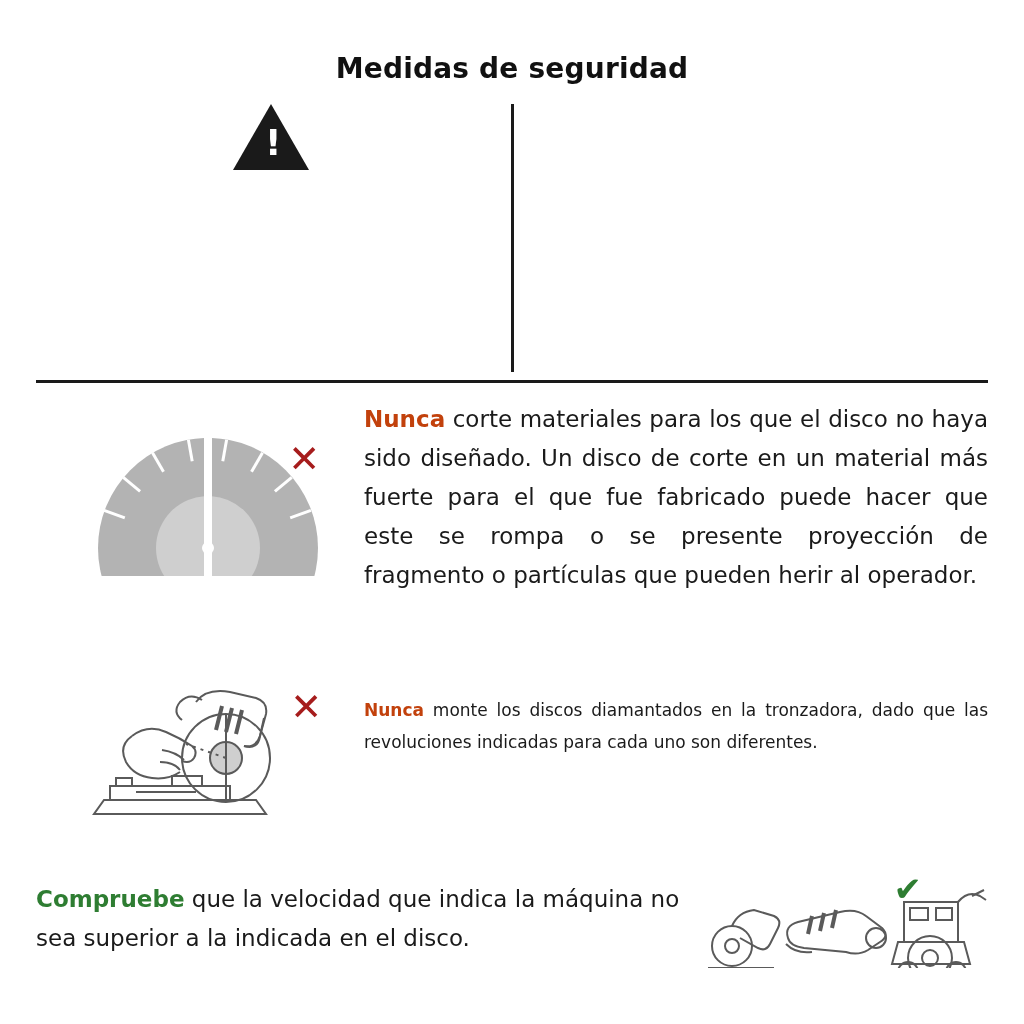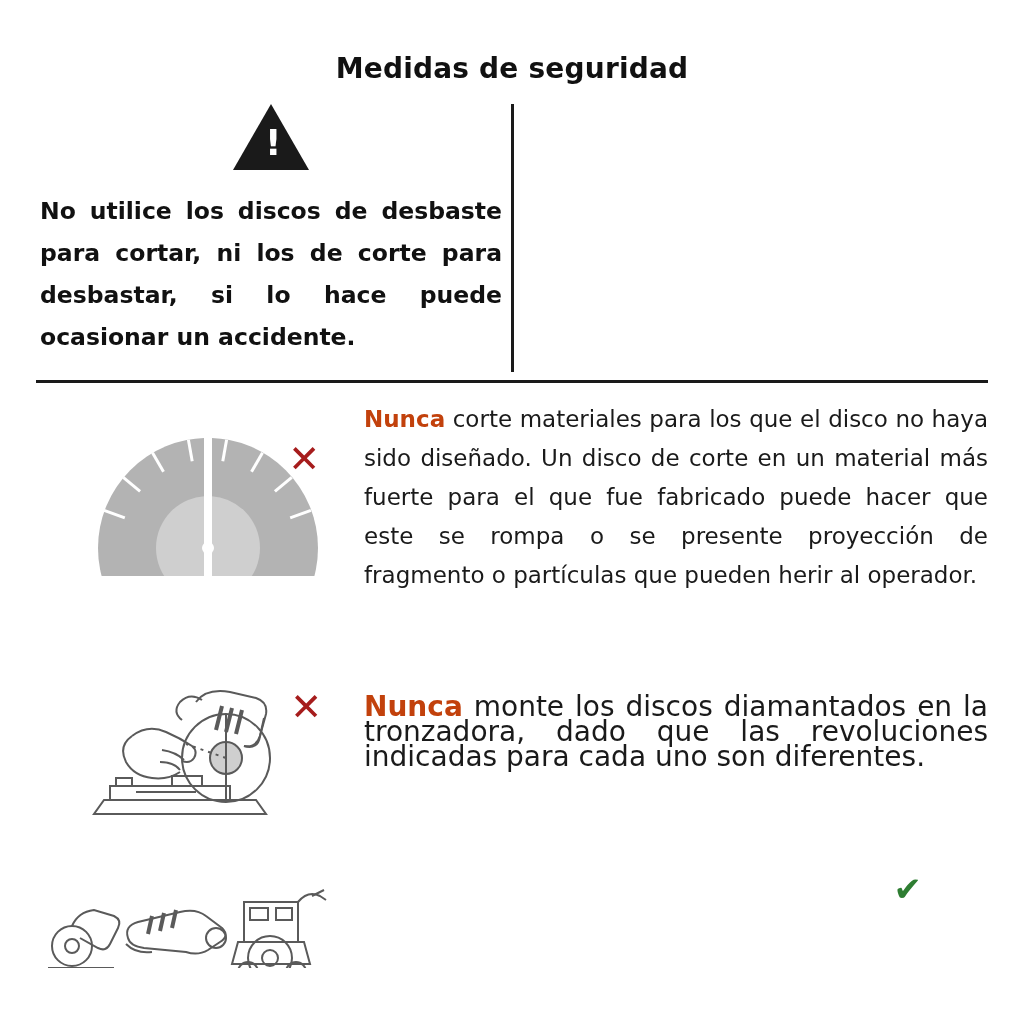--- a/index.html
+++ b/index.html
@@ -202,22 +202,22 @@
     top: 660px; left: 36px;
     width: 952px; height: 190px;
     display: flex;
   }
   .mid2-art {
     width: 300px;
     position: relative;
   }
   .mid2-text {
     flex: 1;
-    font-size: 28px;
-    line-height: 25px;
+    font-size: 17px;
+    line-height: 32px;
     text-align: justify;
     padding-left: 28px;
     padding-top: 34px;
   }
   .saw-svg { position: absolute; left: 40px; top: 6px; }
   .xmark2 {
     position: absolute;
     right: 14px; top: 28px;
     font-size: 38px;
     font-weight: bold;
@@ -260,21 +260,20 @@
   <div class="title">Medidas de seguridad</div>
 
   <div class="top-block">
 
     <div class="top-col">
       <div class="icon-row">
         <div class="warn-triangle">
           <div class="bang">!</div>
         </div>
       </div>
-      <div class="top-text">No utilice los discos de desbaste para cortar, ni los de corte para desbastar, si lo hace puede ocasionar un accidente.</div>
     </div>
 
     <div class="top-divider">
       <div class="vline"></div>
     </div>
 
   </div>
 
   <div class="hrule"></div>
 
@@ -337,20 +336,23 @@
         </g>
       </svg>
       <div class="xmark2">✕</div>
     </div>
     <div class="mid2-text">
       <span class="nunca">Nunca</span><span> monte los discos diamantados en la tronzadora, dado que las revoluciones indicadas para cada uno son diferentes.</span>
     </div>
   </div>
 
   <div class="bottom">
+    <div class="bottom-text">
+      <span class="compruebe">Compruebe</span><span> que la velocidad que indica la máquina no sea superior a la indicada en el disco.</span>
+    </div>
     <div class="bottom-art">
       <div class="check">✔</div>
       <svg class="tools-svg" width="290" height="104" viewBox="0 0 290 104">
         <g fill="none" stroke="#5a5a5a" stroke-width="2">
 
           <g>
             <circle cx="32" cy="62" r="20"></circle>
             <circle cx="32" cy="62" r="7"></circle>
             <path d="M32 42 q6 -14 22 -16 l20 6 q8 4 4 12 l-8 16 q-4 8 -12 4 l-18 -10"></path>
             <path d="M14 84 h44"></path>

